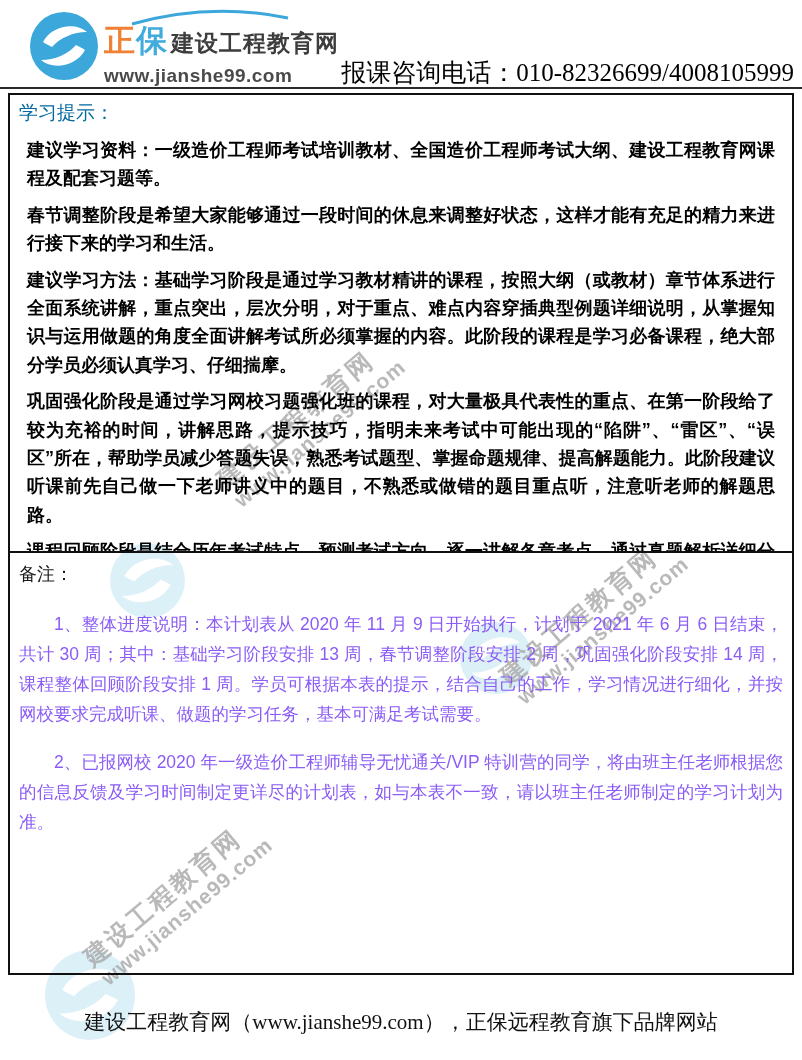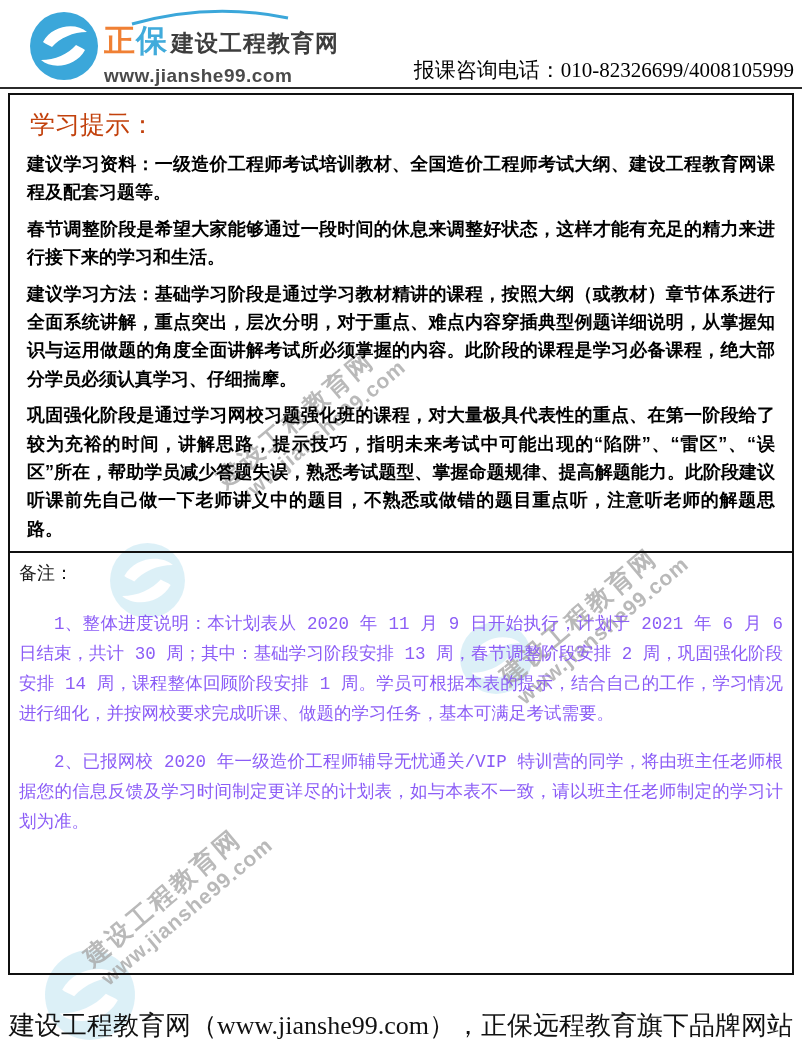--- a/index.html
+++ b/index.html
@@ -19,40 +19,40 @@
   .header{position:absolute;left:0;top:0;width:802px;height:88px;z-index:2;}
   .logo-circle{position:absolute;left:30px;top:12px;width:68px;height:68px;}
   .brand-block{position:absolute;left:104px;top:20px;}
   .brand-line{display:flex;align-items:baseline;white-space:nowrap;}
   .brand-zheng{font-size:31px;font-weight:700;color:#f08034;letter-spacing:1px;}
   .brand-bao{font-size:31px;font-weight:700;color:#41abdb;letter-spacing:1px;}
   .brand-suffix{font-size:23px;font-weight:700;color:#3d3d3d;margin-left:3px;letter-spacing:1px;}
   .brand-www{font-size:19px;font-weight:700;color:#4a4a4a;margin-top:3px;letter-spacing:.5px;}
   .brand-arc{position:absolute;left:26px;top:-14px;}
   .phone{position:absolute;right:8px;top:56px;font-family:"Liberation Serif",serif;
-         font-size:21px;color:#000;white-space:nowrap;}
+         font-size:25px;color:#000;white-space:nowrap;}
   .header-rule{position:absolute;left:0;top:87px;width:802px;height:2px;background:#2b2b2b;z-index:2;}
 
   
   .doc-box{position:absolute;left:8px;top:93px;width:782px;height:878px;
            border:2px solid #101010;box-sizing:content-box;z-index:1;background:transparent;}
   .tips{height:458px;border-bottom:2px solid #101010;padding:3px 9px 0 9px;
         box-sizing:border-box;overflow:hidden;}
-  .tips-title{margin:11px;font-size:25px;font-weight:400;line-height:30px;color:#c2410c;}
+  .tips-title{margin:0;font-size:19px;font-weight:400;line-height:30px;color:#0369a1;}
   .tip-para{margin:8px;font-size:18px;font-weight:700;line-height:28.4px;
             text-align:justify;word-break:break-all;color:#000;}
   .notes{height:374px;padding:6px 9px 0 9px;box-sizing:border-box;overflow:hidden;
-         font-family:Liberation Mono, monospace;}
+         font-family:Liberation Sans, sans-serif;}
   .notes-title{margin:0 0 20px 0;font-size:18px;line-height:30px;color:#1a1a1a;}
   .note-item{margin:0 0 18px 0;font-size:17.5px;line-height:30px;text-indent:2em;
              text-align:justify;word-break:break-all;color:#8b5cf6;}
 
   
   .footer{position:absolute;left:0;top:1008px;width:802px;text-align:center;z-index:2;}
-  .footer-text{font-family:"Liberation Serif",serif;font-size:26px;color:#111;margin:0;}
+  .footer-text{font-family:"Liberation Serif",serif;font-size:21px;color:#111;margin:0;}
 </style>
 </head>
 <body>
 
 <div class="page">
 
   <div class="wm-layer">
 
     <svg class="wm-circle" style="left:110px;top:543px" width="75" height="75" viewBox="0 0 68 68">
       <circle cx="34" cy="34" r="34" fill="#a6d9ec"></circle>

